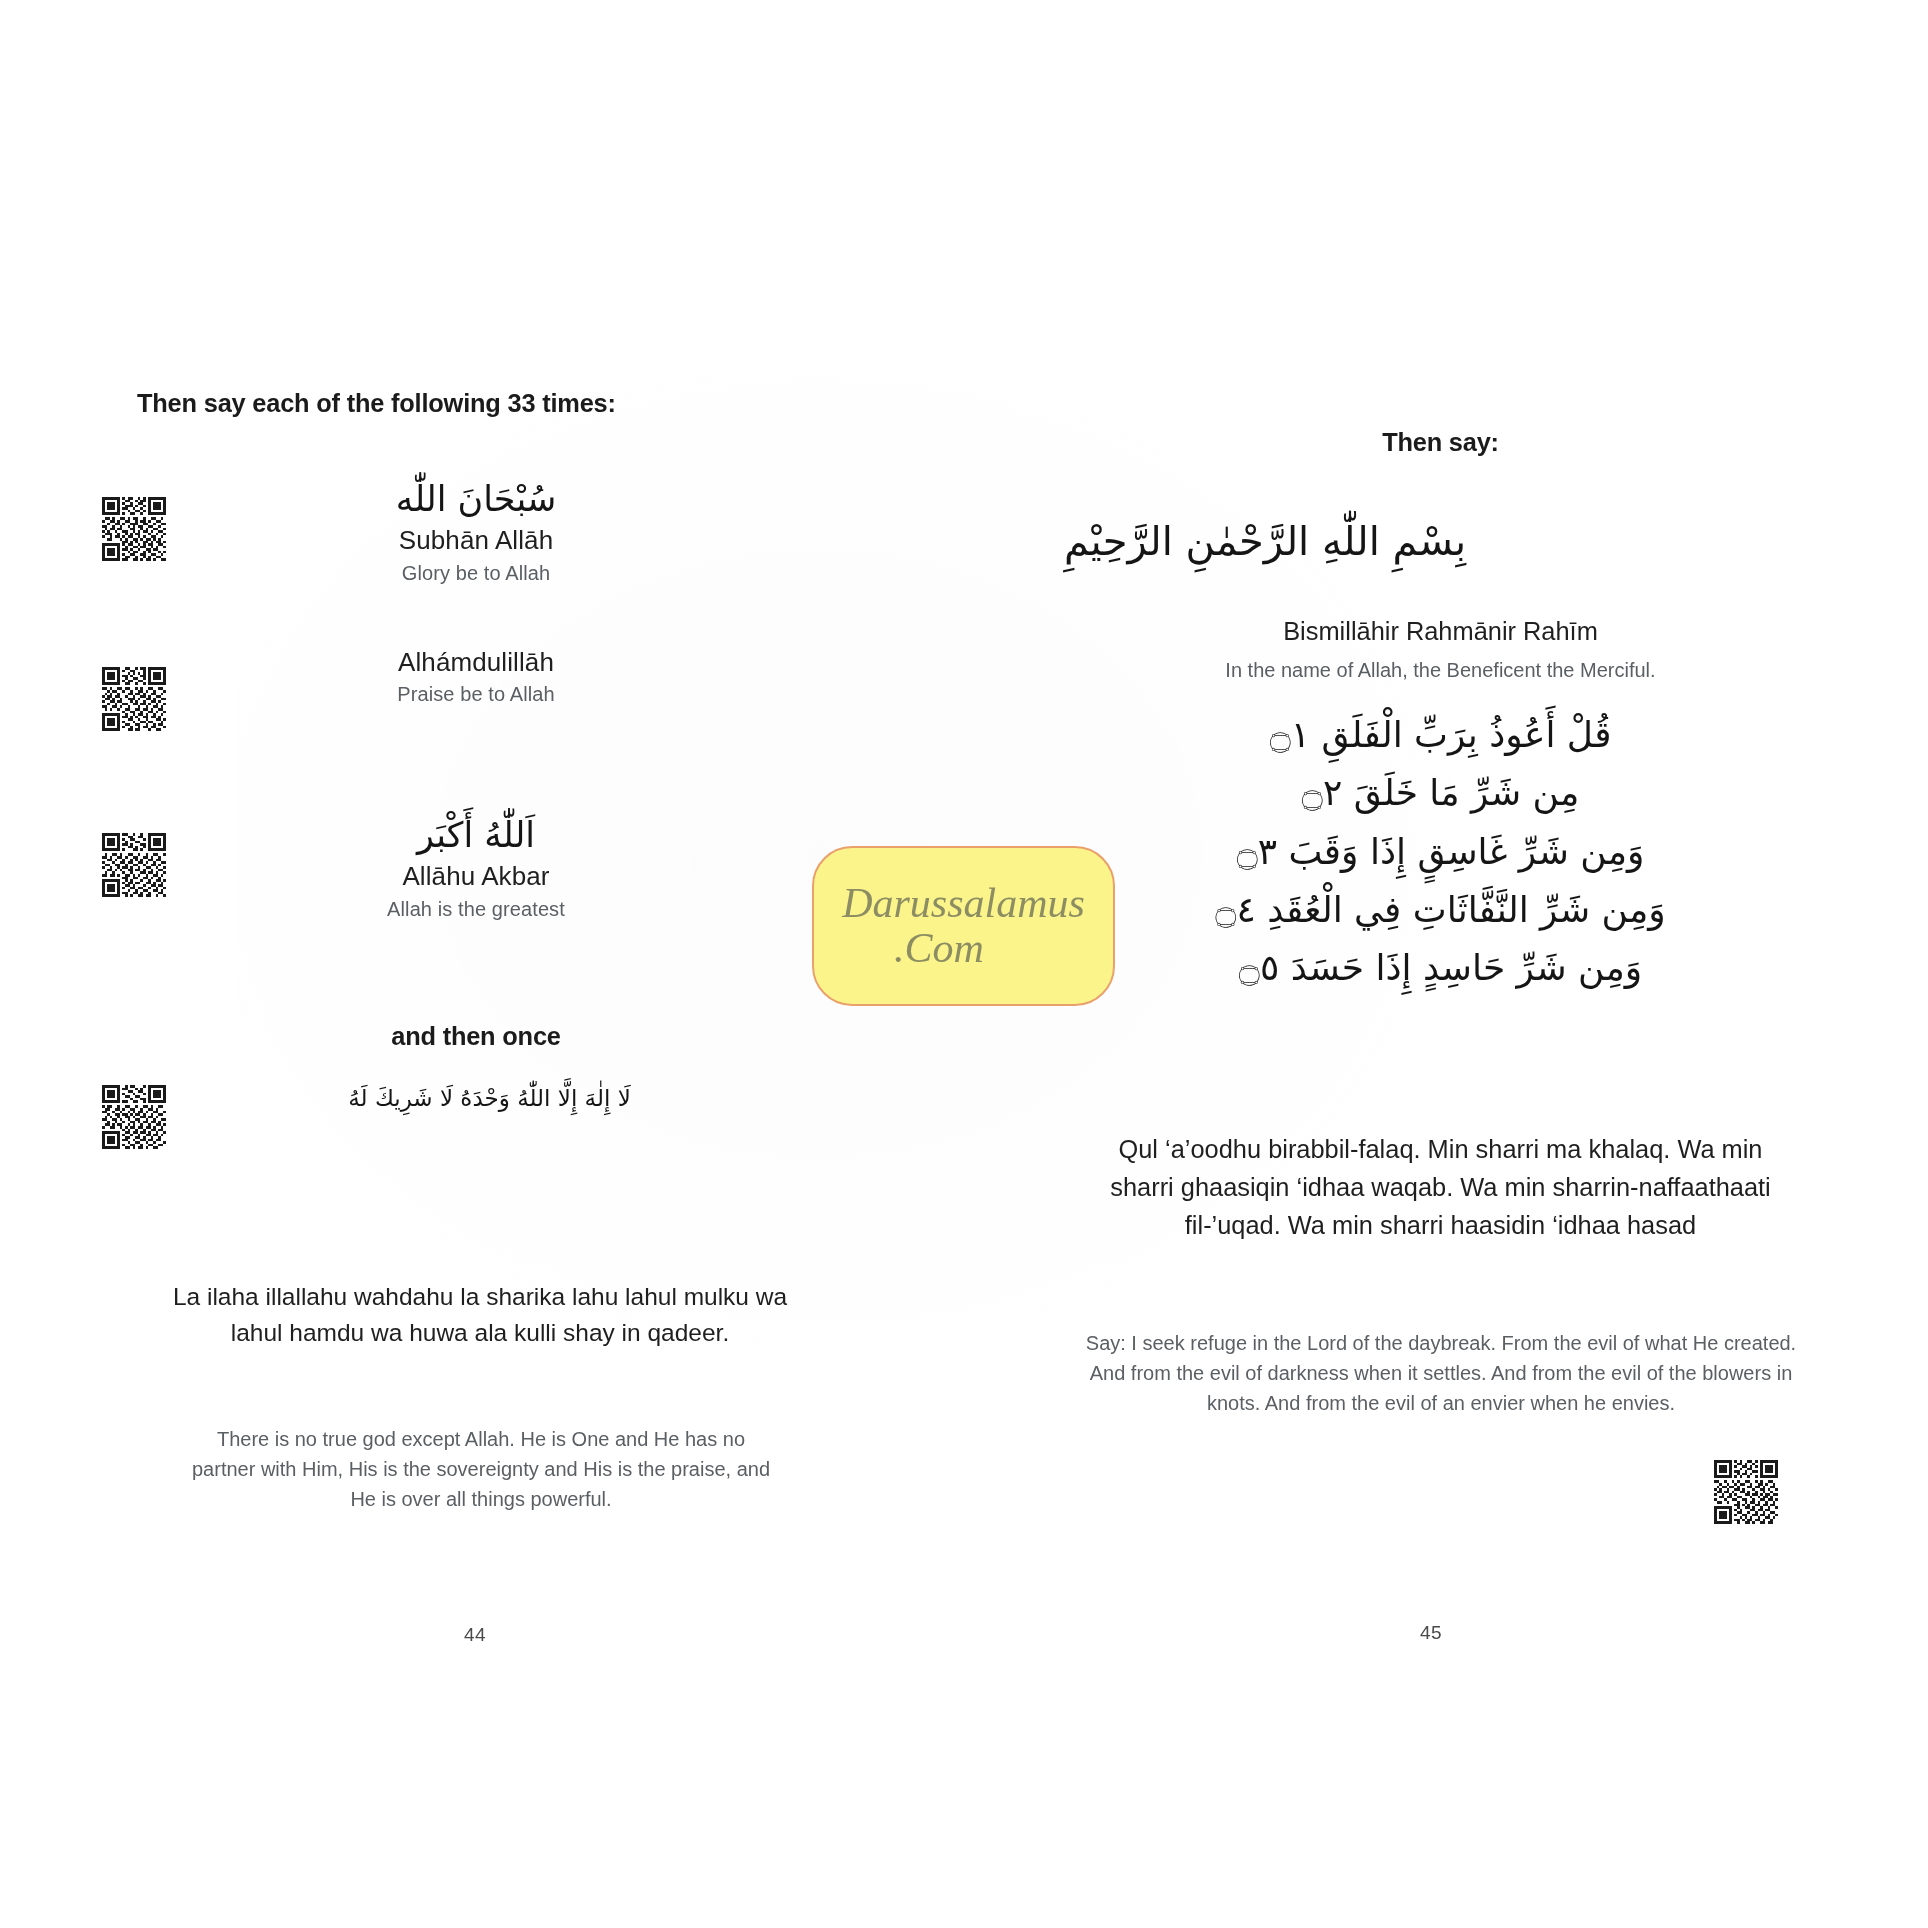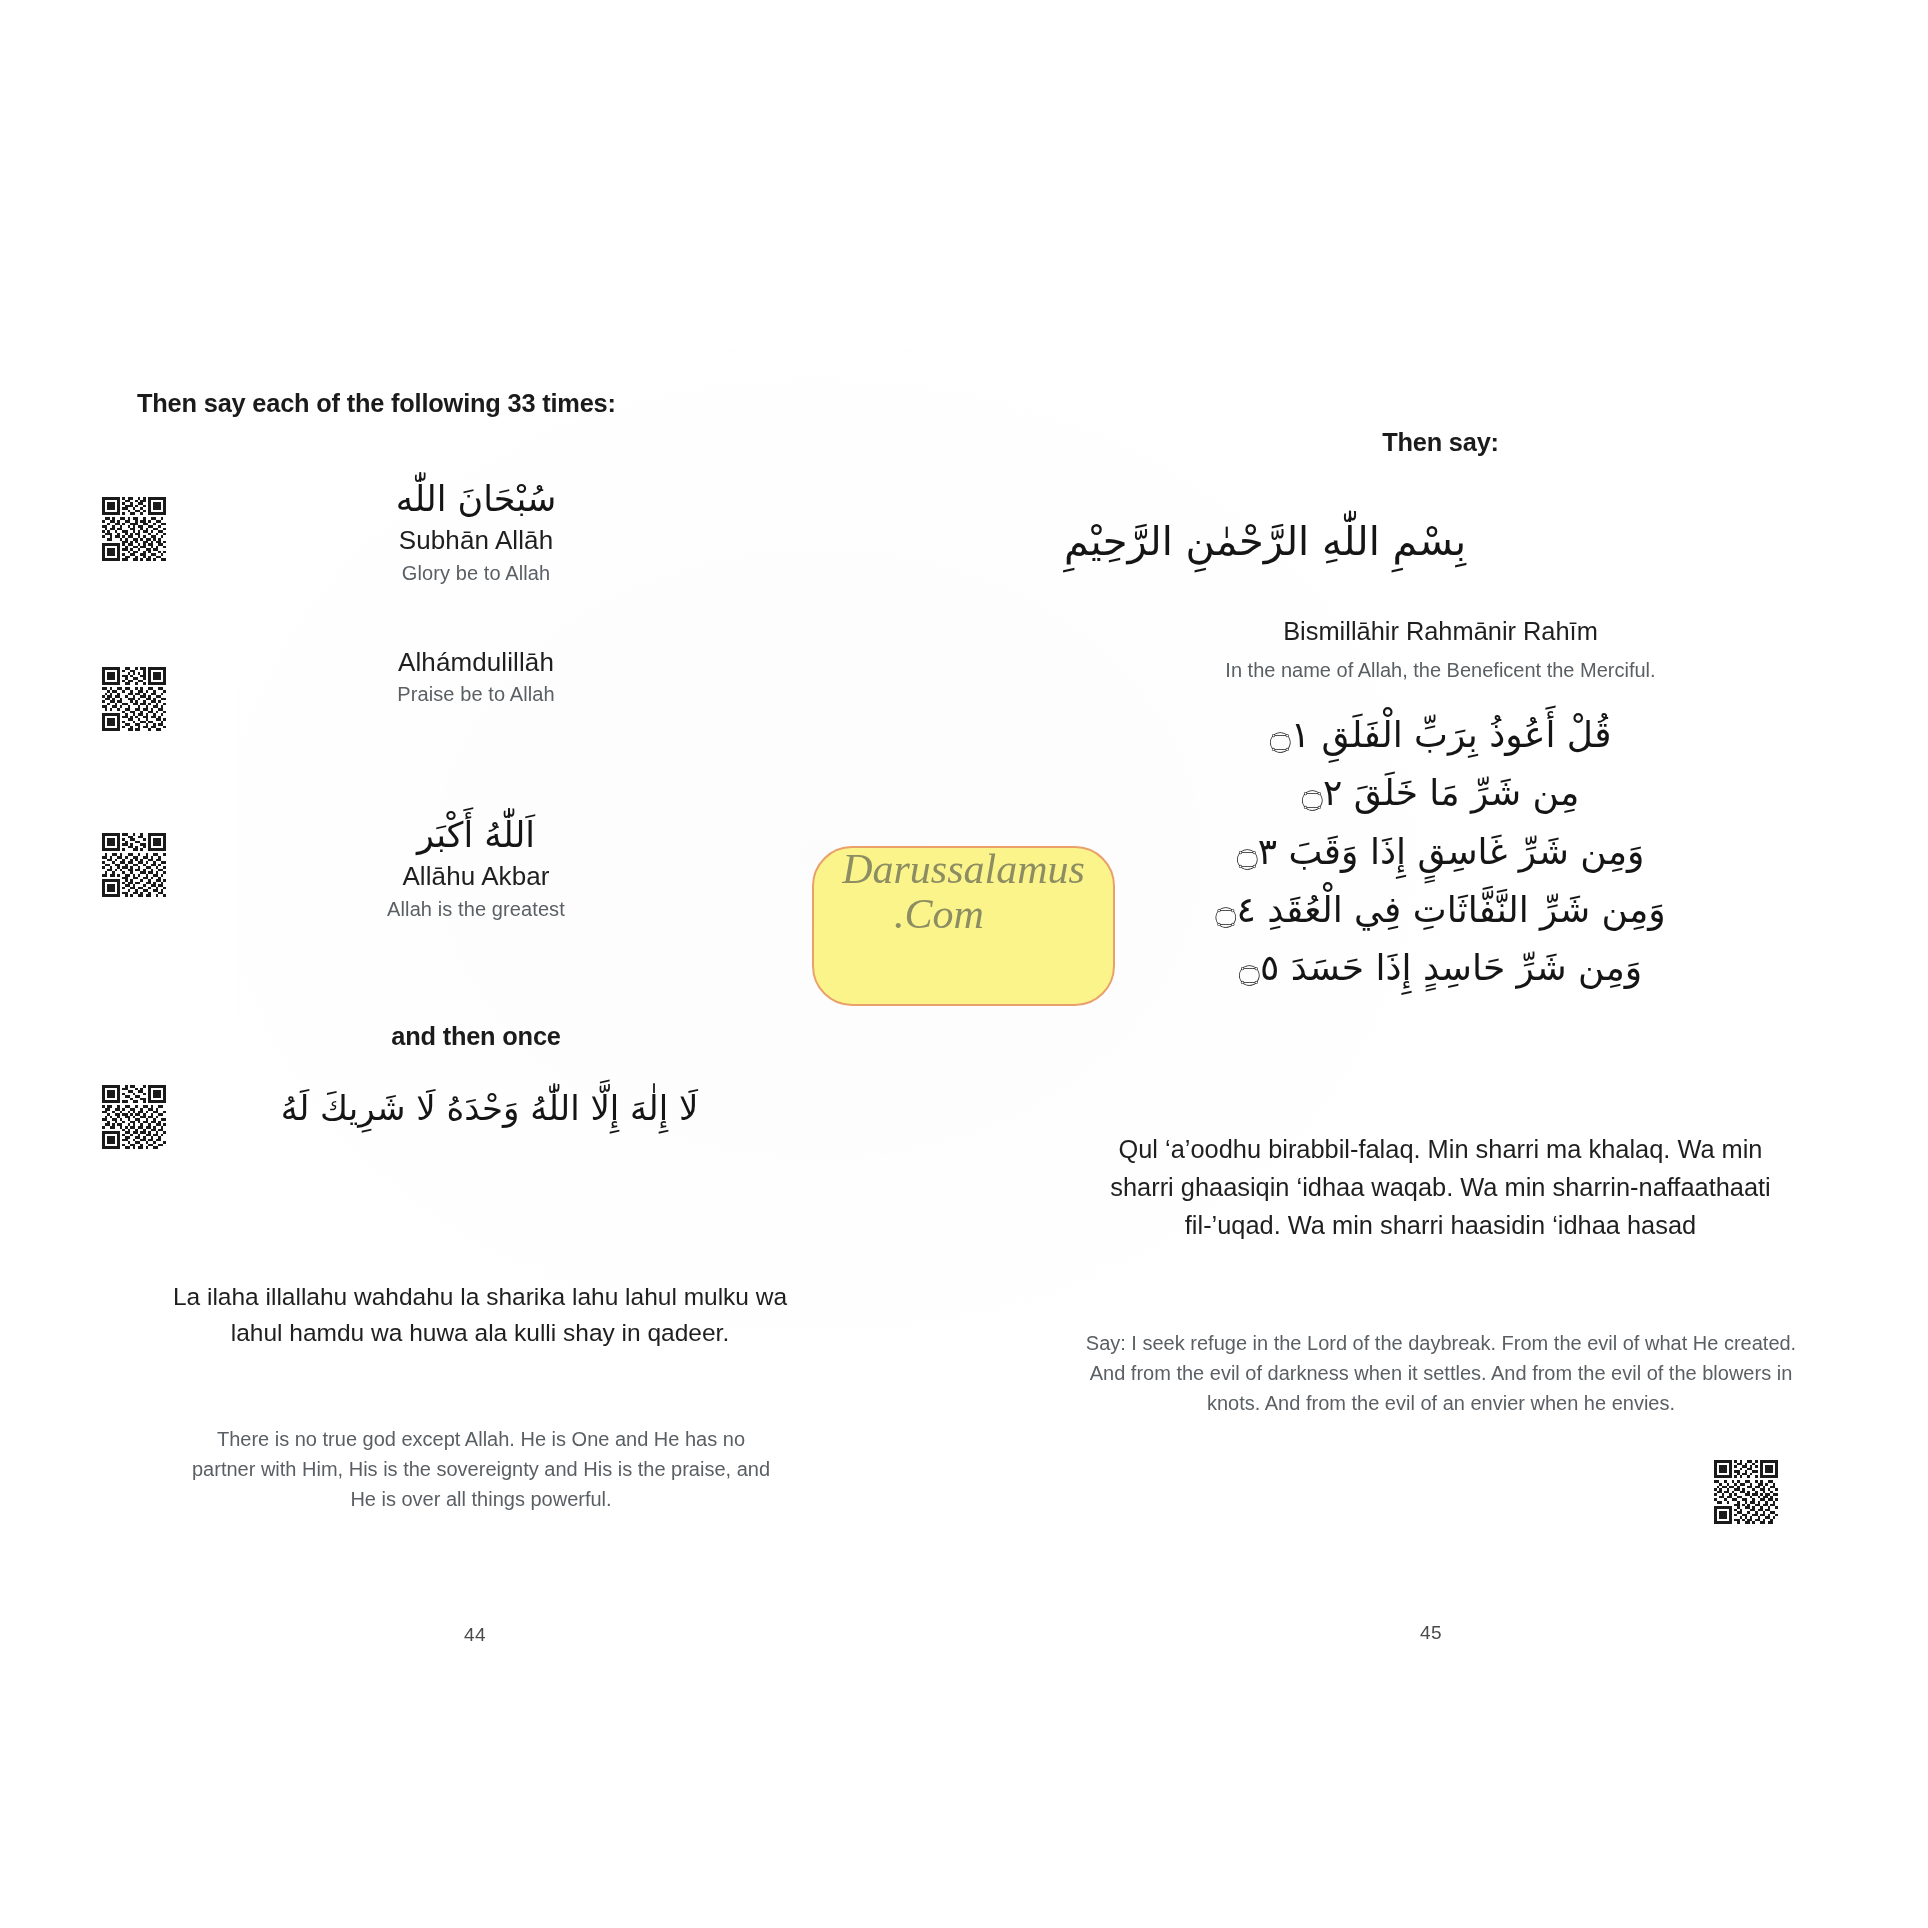--- a/index.html
+++ b/index.html
@@ -85,21 +85,21 @@
     width: 64px;
     height: 64px;
     image-rendering: pixelated;
   }
   .qr svg { display: block; width: 64px; height: 64px; }
 
   
   .long-ar {
     position: absolute;
     font-family: "DejaVu Sans", "Liberation Sans", sans-serif;
-    font-size: 34px;
+    font-size: 23px;
     line-height: 1.72;
     color: #151515;
     direction: rtl;
     text-align: center;
   }
   .translit {
     position: absolute;
     font-size: 24.5px;
     line-height: 1.45;
     color: #1f1f1f;
@@ -165,20 +165,21 @@
     left: 812px;
     top: 846px;
     width: 299px;
     height: 156px;
     background: #FBF48A;
     border: 2.8px solid #E9A06B;
     border-radius: 40px;
     display: flex;
     flex-direction: column;
     align-items: center;
+    justify-content: center;
     z-index: 40;
   }
   .watermark .wm1 {
     font-family: "Liberation Serif", "DejaVu Serif", serif;
     font-style: italic;
     font-size: 42px;
     color: #8C8D63;
     line-height: 1.0;
   }
   .watermark .wm2 {

